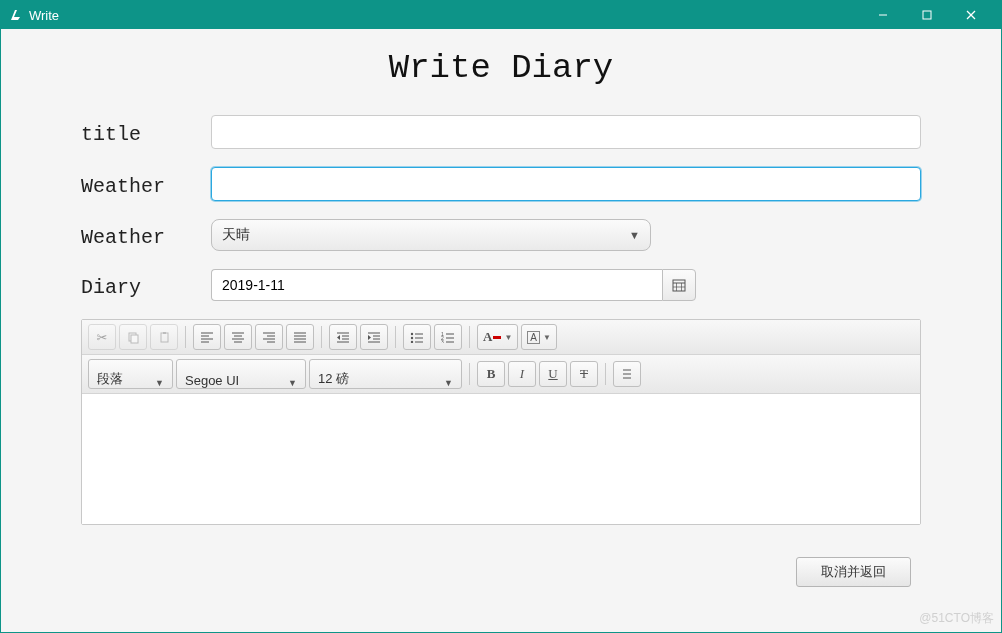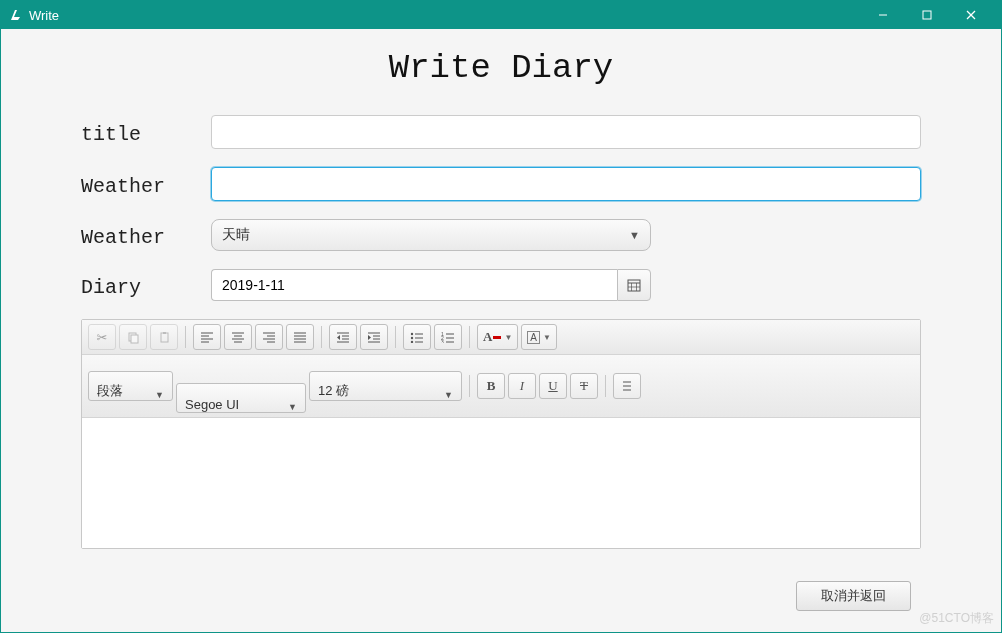--- a/index.html
+++ b/index.html
@@ -105,21 +105,21 @@
       font-size: 14px;
       color: #333;
     }
     .select-wrap .sel-text { flex: 1; }
     .select-wrap .caret {
       font-size: 11px;
       color: #555;
     }
     .date-group {
       display: flex;
-      width: 440px;
+      width: 485px;
     }
     .date-input {
       flex: 1;
       height: 32px;
       border: 1px solid #bfbfbf;
       border-right: none;
       border-radius: 4px 0 0 4px;
       padding: 0 10px;
       font-size: 14px;
       background: #fff;
@@ -185,21 +185,21 @@
       background: linear-gradient(#fbfbfb, #ececec);
       display: inline-flex;
       align-items: flex-end;
       padding: 0 8px;
       cursor: pointer;
       font-size: 13px;
       color: #333;
       gap: 8px;
     }
     .tb-dropdown.w-para { width: 85px; }
-    .tb-dropdown.w-font { width: 130px; margin-top: 24px; }
+    .tb-dropdown.w-font { width: 130px; }
     .tb-dropdown.w-size { width: 153px; }
     .tb-dropdown .dd-text { flex: 1; }
     .tb-dropdown .caret { font-size: 9px; color: #555; }
     .editor-area {
       height: 130px;
       background: #fff;
       padding: 8px;
     }
     .footer-btns {
       display: flex;

